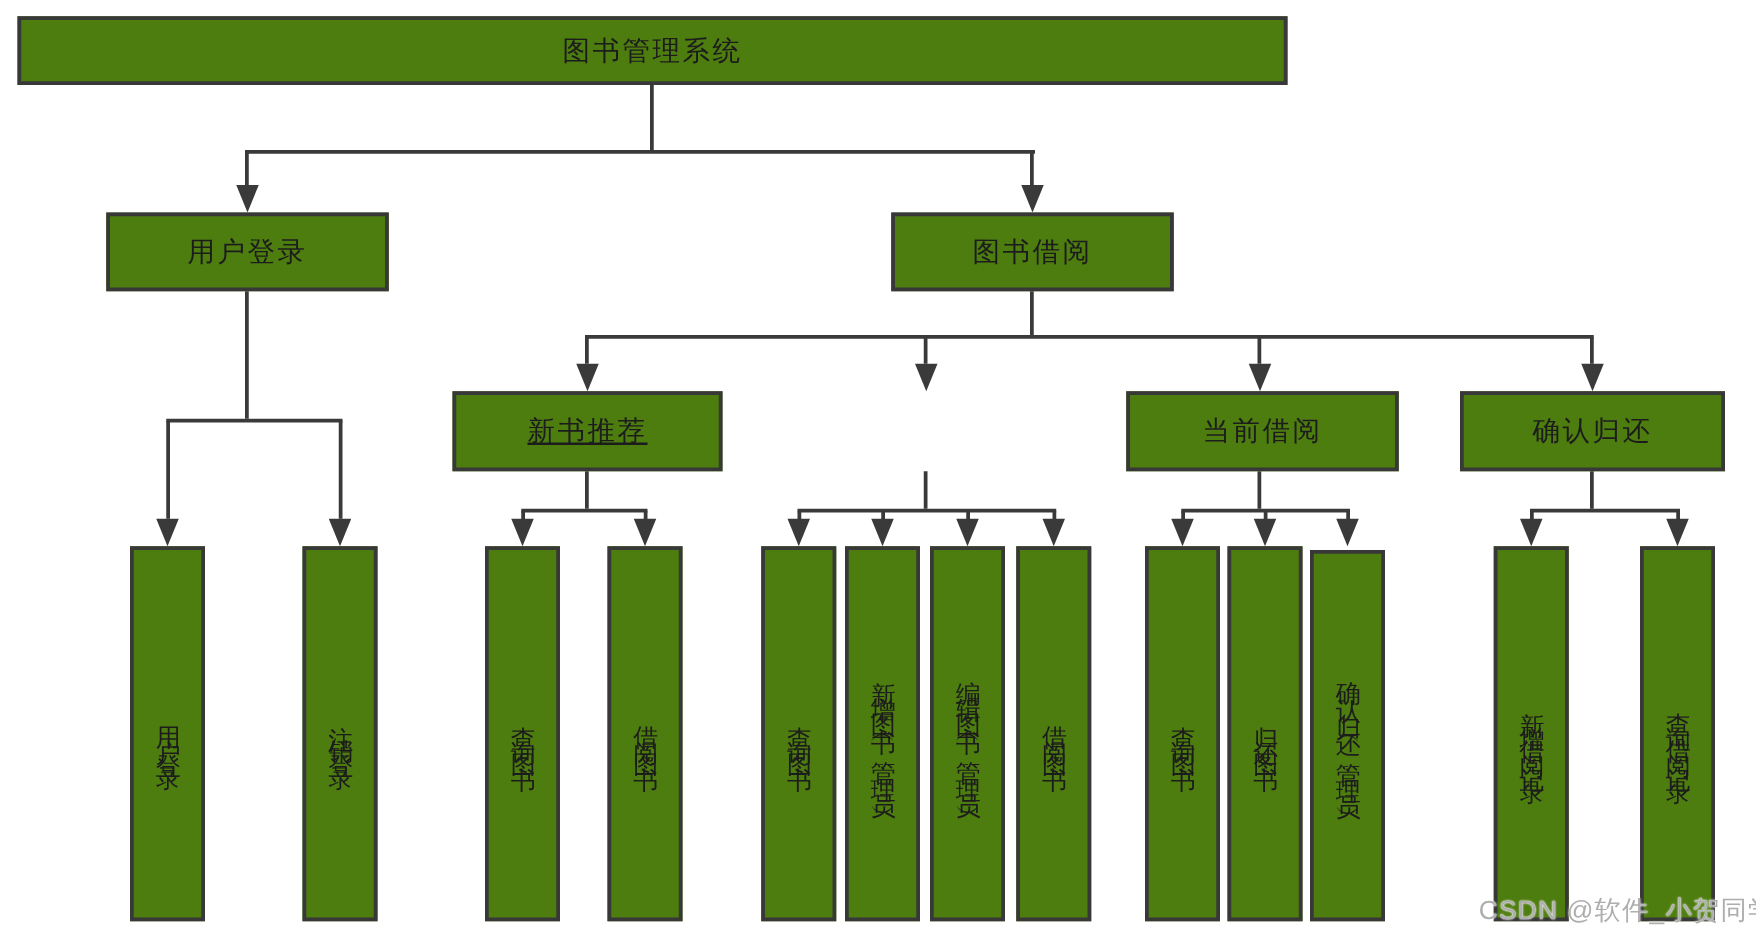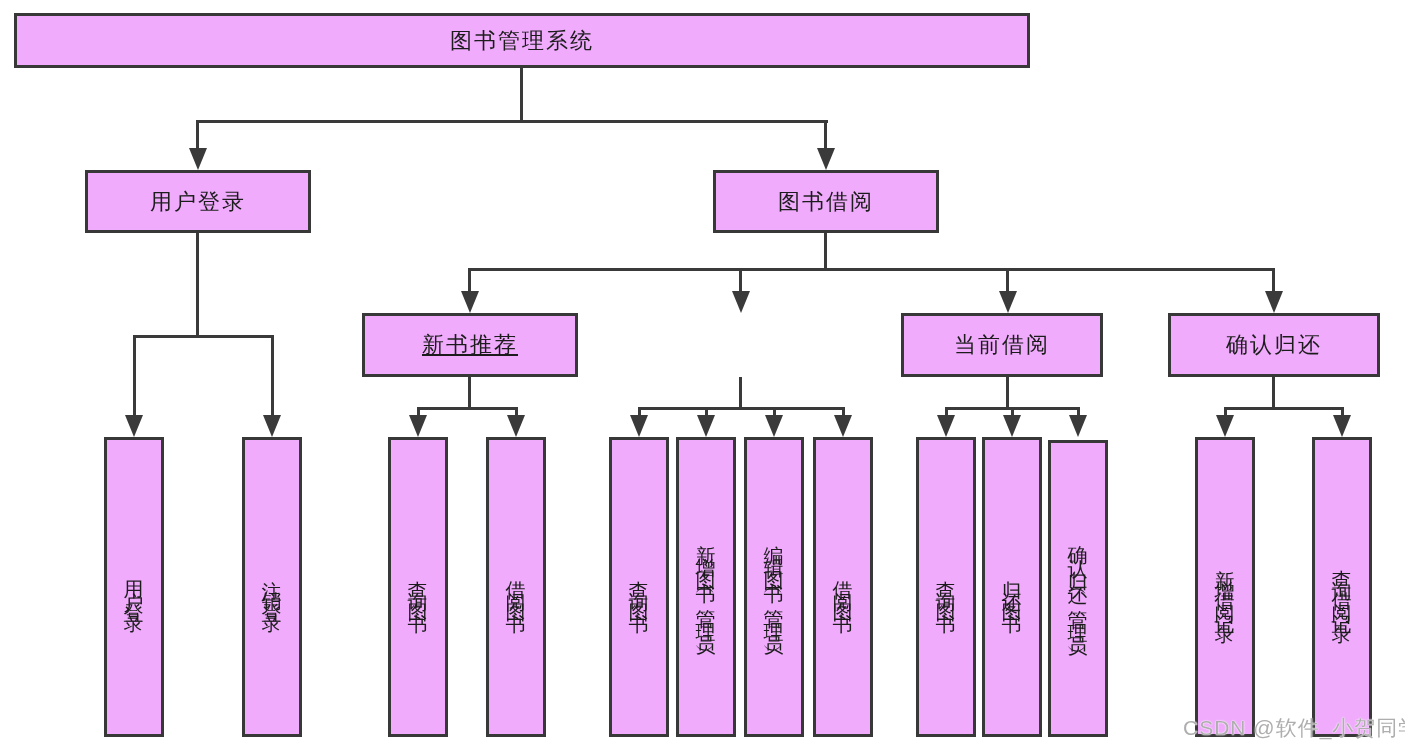--- a/index.html
+++ b/index.html
@@ -4,21 +4,21 @@
 <style>
   html,body { margin:0; padding:0; background:#ffffff; }
   .canvas {
     position:relative; width:1405px; height:747px; overflow:hidden;
     background:#ffffff;
     font-family:"Liberation Sans", sans-serif;
     color:#1c1c1c;
   }
   .box {
     position:absolute; box-sizing:border-box;
-    background:#f0abfc; border:3px solid #383838;
+    background:#4d7c0f; border:3px solid #383838;
     display:flex; align-items:center; justify-content:center;
     z-index:2;
   }
   .hlabel { font-size:22px; letter-spacing:2px; white-space:nowrap; }
   .leafbox { width:60px; top:437px; height:300px; }
   .vlabel {
     writing-mode:vertical-rl; text-orientation:mixed;
     font-size:20px; letter-spacing:11px; line-height:1;
     white-space:nowrap;
   }
@@ -49,21 +49,21 @@
   <div class="box" style="left:85px; top:170px; width:226px; height:63px;">
     <span class="hlabel">用户登录</span>
   </div>
   <div class="box" style="left:713px; top:170px; width:226px; height:63px;">
     <span class="hlabel">图书借阅</span>
   </div>
 
   <div class="box" style="left:362px; top:313px; width:216px; height:64px;text-decoration:underline;">
     <span class="hlabel">新书推荐</span>
   </div>
-  <div class="box" style="left:901px; top:313px; width:202px; height:64px;">
+  <div class="box" style="left:901px; top:313px; width:218px; height:64px;">
     <span class="hlabel">当前借阅</span>
   </div>
   <div class="box" style="left:1168px; top:313px; width:212px; height:64px;">
     <span class="hlabel">确认归还</span>
   </div>
 
   <div class="box leafbox" style="left:104px;">
     <span class="vlabel">用户登录</span>
   </div>
   <div class="box leafbox" style="left:242px;">

